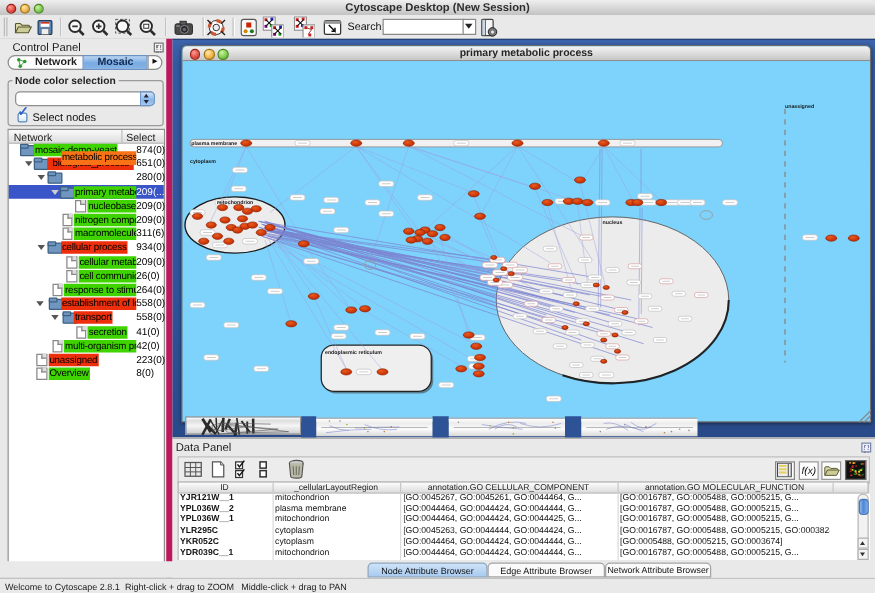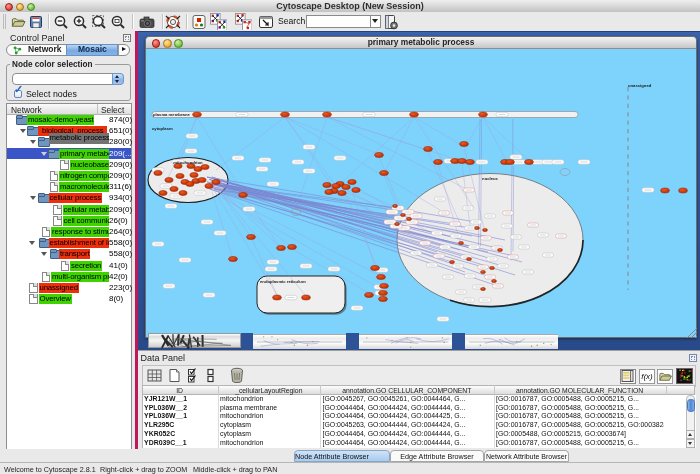--- a/index.html
+++ b/index.html
@@ -107,21 +107,21 @@
     <div style="position:absolute;left:48px;top:2px;width:1px;height:15px;background:#c2c2c2;border-right:1px solid #fdfdfd"></div>
     <div style="position:absolute;left:131.5px;top:2px;width:1px;height:15px;background:#c2c2c2;border-right:1px solid #fdfdfd"></div>
     <div style="position:absolute;left:161.5px;top:2px;width:1px;height:15px;background:#c2c2c2;border-right:1px solid #fdfdfd"></div>
     <div style="position:absolute;left:185.5px;top:2px;width:1px;height:15px;background:#c2c2c2;border-right:1px solid #fdfdfd"></div>
   <div class="abs" style="left:278px;top:0;font-size:8.6px;line-height:19px;color:#111">Search:</div>
   <div class="abs" style="left:306px;top:3px;width:74.5px;height:12.5px;background:#fff;border:1px solid #8a8a8a;box-sizing:border-box"></div>
     <div class="abs" style="left:369.5px;top:3px;width:1px;height:12.5px;background:#8a8a8a"></div>
   <div class="abs" style="left:372px;top:7.2px;width:0;height:0;border-left:3.4px solid transparent;border-right:3.4px solid transparent;border-top:4.2px solid #222"></div>
 </div>
 
-<div class="abs" style="left:0;top:31px;width:138px;height:431px;background:#e9e9e9;border-right:3px solid #be185d;box-sizing:border-box">
+<div class="abs" style="left:0;top:31px;width:138px;height:431px;background:#e9e9e9;border-right:5px solid #be185d;box-sizing:border-box">
   <div class="abs" style="left:10px;top:2px;font-size:9px;color:#1c1c1c">Control Panel</div>
   <div class="abs" style="left:123px;top:2.5px;width:8px;height:8px;border:1px solid #777;background:#f2f2f2;box-sizing:border-box">
       <div style="margin:1px;height:4px;border:0.5px dotted #888"></div>
     </div>
 
   <div class="abs" style="left:6px;top:13px;width:124px;height:11.5px;background:#fcfcfc;border:1px solid #8c8c8c;border-radius:6px;box-sizing:border-box"></div>
   <div class="abs" style="left:66px;top:13px;width:52px;height:11.5px;background:linear-gradient(#b9d6f5,#79aae2 55%,#86b3e6);border:1px solid #6a93c4;box-sizing:border-box"></div>
   <svg class="abs" style="left:13px;top:14.5px" width="9" height="9" viewBox="0 0 9 9">
       <circle cx="2" cy="1.8" r="1.4" fill="#2a9a2a"></circle>
       <circle cx="6.8" cy="3.2" r="1.4" fill="#2a9a2a"></circle>
@@ -155,21 +155,21 @@
       <div style="position:absolute;left:21px;top:11.5px;height:10.5px;max-width:80px;overflow:hidden;background:#3fd400;color:#000;font-size:7.8px;letter-spacing:-0.15px;line-height:10.5px;padding:0 1px;white-space:nowrap">mosaic-demo-yeast</div>
       <div style="position:absolute;left:103px;top:11.5px;font-size:8px;line-height:10.5px;color:#000;white-space:nowrap">874(0)</div>
       <div style="position:absolute;left:13.5px;top:25.5px;width:0;height:0;border-left:3.2px solid transparent;border-right:3.2px solid transparent;border-top:4.2px solid #555"></div>
       <div style="position:absolute;left:21px;top:24.2px;width:10px;height:7px;background:#7096bf;border:0.5px solid #3c5f82;border-radius:1px"></div>
       <div style="position:absolute;left:21px;top:23.2px;width:4.5px;height:2px;background:#7096bf;border:0.5px solid #3c5f82;border-radius:1px"></div>
       <div style="position:absolute;left:32px;top:22.5px;height:10.5px;max-width:69px;overflow:hidden;background:#ee2f0c;color:#000;font-size:7.8px;letter-spacing:-0.15px;line-height:10.5px;padding:0 4px;white-space:nowrap">biological_process</div>
       <div style="position:absolute;left:103px;top:22.5px;font-size:8px;line-height:10.5px;color:#000;white-space:nowrap">651(0)</div>
       <div style="position:absolute;left:24px;top:36.5px;width:0;height:0;border-left:3.2px solid transparent;border-right:3.2px solid transparent;border-top:4.2px solid #555"></div>
       <div style="position:absolute;left:32px;top:35.2px;width:10px;height:7px;background:#7096bf;border:0.5px solid #3c5f82;border-radius:1px"></div>
       <div style="position:absolute;left:32px;top:34.2px;width:4.5px;height:2px;background:#7096bf;border:0.5px solid #3c5f82;border-radius:1px"></div>
-      <div style="position:absolute;left:42.5px;top:30px;height:10.5px;max-width:58.5px;overflow:hidden;background:#737373;color:#000;font-size:7.8px;letter-spacing:-0.15px;line-height:10.5px;padding:0 1px;white-space:nowrap">metabolic process</div>
+      <div style="position:absolute;left:42.5px;top:18px;height:10.5px;max-width:58.5px;overflow:hidden;background:#f97316;color:#000;font-size:7.8px;letter-spacing:-0.15px;line-height:10.5px;padding:0 1px;white-space:nowrap">metabolic process</div>
       <div style="position:absolute;left:103px;top:33.5px;font-size:8px;line-height:10.5px;color:#000;white-space:nowrap">280(0)</div>
       <div style="position:absolute;left:1px;right:1px;top:45px;height:11px;background:#3a55c8"></div>
       <div style="position:absolute;left:34.5px;top:48.5px;width:0;height:0;border-left:3.2px solid transparent;border-right:3.2px solid transparent;border-top:4.2px solid #cfcfcf"></div>
       <div style="position:absolute;left:42px;top:47.2px;width:10px;height:7px;background:#7096bf;border:0.5px solid #3c5f82;border-radius:1px"></div>
       <div style="position:absolute;left:42px;top:46.2px;width:4.5px;height:2px;background:#7096bf;border:0.5px solid #3c5f82;border-radius:1px"></div>
       <div style="position:absolute;left:53px;top:45.5px;height:10.5px;max-width:48px;overflow:hidden;background:#3fd400;color:#000;font-size:7.8px;letter-spacing:-0.15px;line-height:10.5px;padding:0 1px;white-space:nowrap">primary metabo</div>
       <div style="position:absolute;left:103px;top:45.5px;font-size:8px;line-height:10.5px;color:#fff;white-space:nowrap">209(...</div>
       <div style="position:absolute;left:54px;top:56.8px;width:6.5px;height:8.6px;background:#fff;border:0.6px solid #888"></div>
       <div style="position:absolute;left:58px;top:56.8px;width:3px;height:3px;background:#ddd;border-bottom:0.6px solid #888;border-left:0.6px solid #888"></div>
       <div style="position:absolute;left:63.5px;top:56.5px;height:10.5px;max-width:37.5px;overflow:hidden;background:#3fd400;color:#000;font-size:7.8px;letter-spacing:-0.15px;line-height:10.5px;padding:0 1px;white-space:nowrap">nucleobase-</div>
@@ -794,16 +794,16 @@
 <div style="position:absolute;left:320px;top:394.5px;width:1px;height:53.5px;background:#dcdcdc;z-index:2"></div>
 <div style="position:absolute;left:493.6px;top:394.5px;width:1px;height:53.5px;background:#dcdcdc;z-index:2"></div>
 <div style="position:absolute;left:685.7px;top:395px;width:9px;height:52.5px;background:#f2f2f2;border:1px solid #b9b9b9;box-sizing:border-box;border-radius:4px 4px 0 0"></div>
 <div style="position:absolute;left:687px;top:398.6px;width:6.4px;height:11.5px;border-radius:3.2px;background:linear-gradient(90deg,#8fb7e9,#4a86d8 45%,#7fade5);border:0.5px solid #4576b8"></div>
 <div style="position:absolute;left:685.7px;top:430px;width:9px;height:9px;background:#f4f4f4;border:1px solid #b0b0b0;box-sizing:border-box"></div>
 <div style="position:absolute;left:688px;top:433px;width:0;height:0;border-left:2.6px solid transparent;border-right:2.6px solid transparent;border-bottom:3.6px solid #333"></div>
 <div style="position:absolute;left:685.7px;top:439px;width:9px;height:9px;background:#f4f4f4;border:1px solid #b0b0b0;box-sizing:border-box"></div>
 <div style="position:absolute;left:688px;top:442.4px;width:0;height:0;border-left:2.6px solid transparent;border-right:2.6px solid transparent;border-top:3.6px solid #333"></div>
 
 <div class="abs" style="left:0;top:448.5px;width:700px;height:13.5px;background:#e9e9e9">
-  <div class="abs" style="left:294px;top:1px;width:96px;height:12px;background:linear-gradient(#cfe3f8,#a8cbeF);border:1px solid #8aa5c0;border-radius:4px 4px 0 0;box-sizing:border-box;font-size:7.2px;line-height:11px;color:#111">Node Attribute Browser</div>
+  <div class="abs" style="left:294px;top:1px;width:96px;height:12px;background:linear-gradient(#cfe3f8,#a8cbeF);border:1px solid #8aa5c0;border-radius:4px 4px 0 0;box-sizing:border-box;text-align:center;font-size:7.2px;line-height:11px;color:#111">Node Attribute Browser</div>
   <div class="abs" style="left:390px;top:1px;width:94px;height:12px;background:#fafafa;border:1px solid #a5a5a5;border-radius:4px 4px 0 0;box-sizing:border-box;text-align:center;font-size:7.2px;line-height:11px;color:#111">Edge Attribute Browser</div>
   <div class="abs" style="left:484px;top:1px;width:85px;height:12px;background:#fafafa;border:1px solid #a5a5a5;border-radius:4px 4px 0 0;box-sizing:border-box;text-align:center;font-size:7px;line-height:11px;color:#111;white-space:nowrap;overflow:hidden">Network Attribute Browser</div>
 </div>
 
 </body></html>

